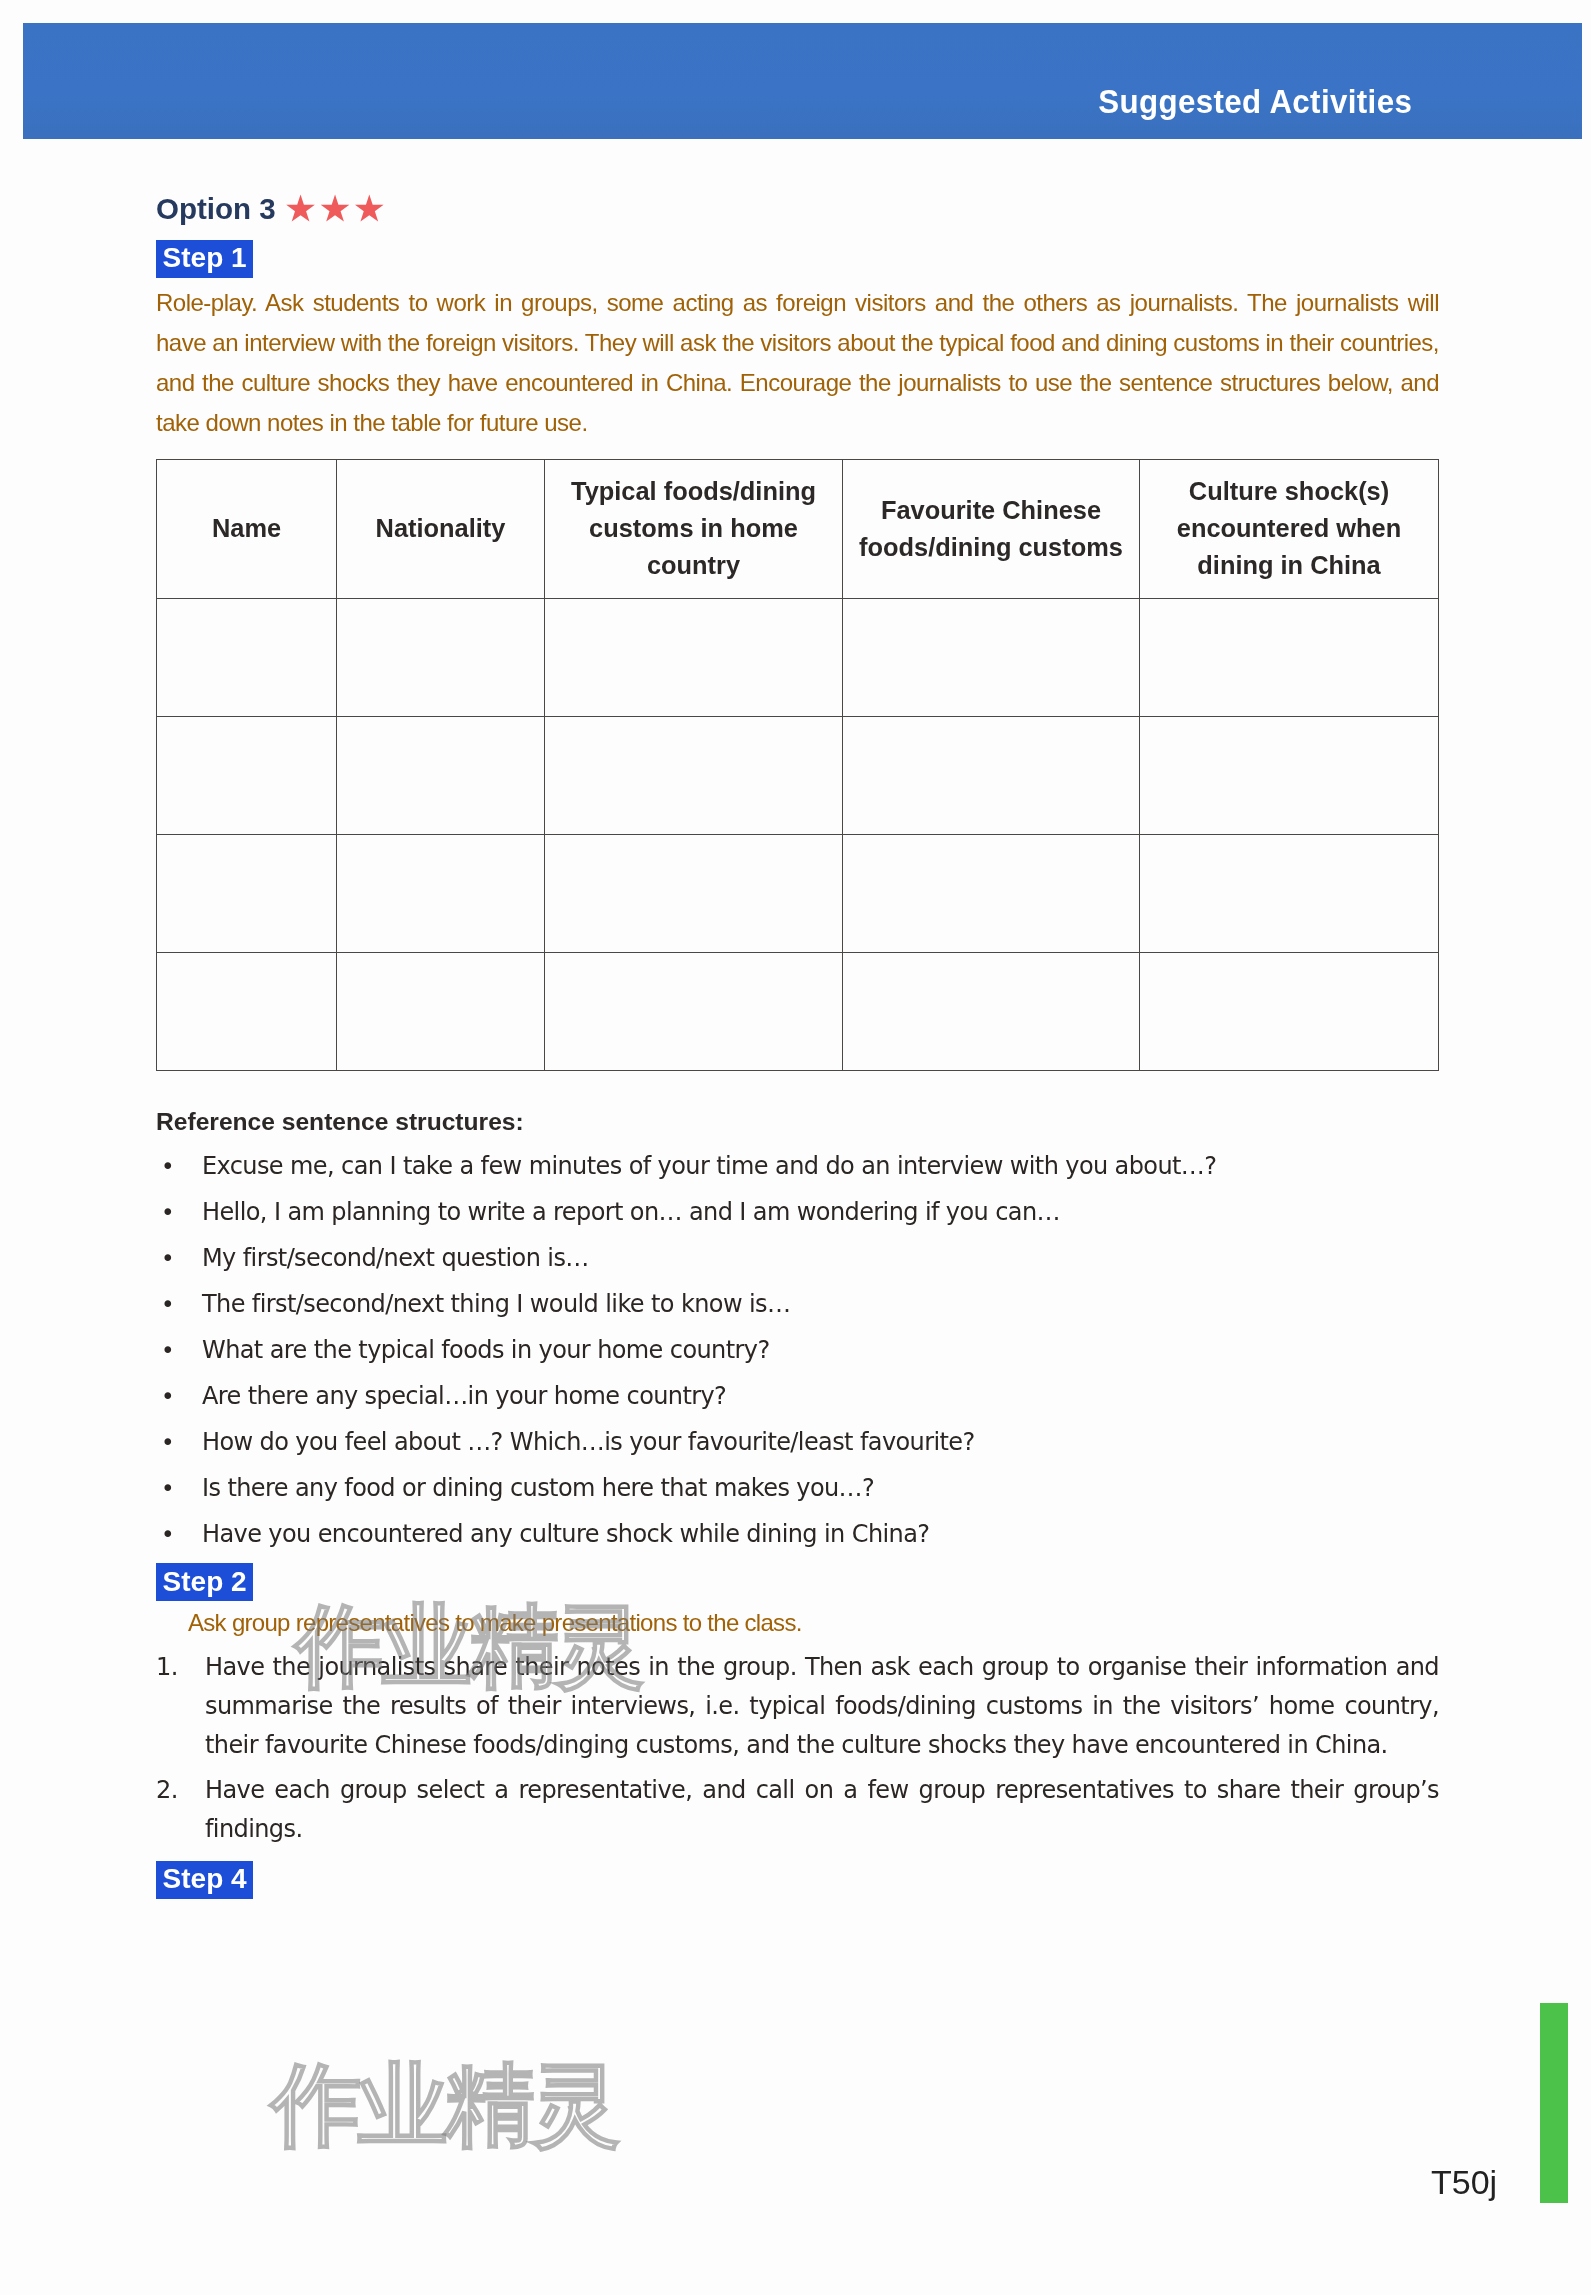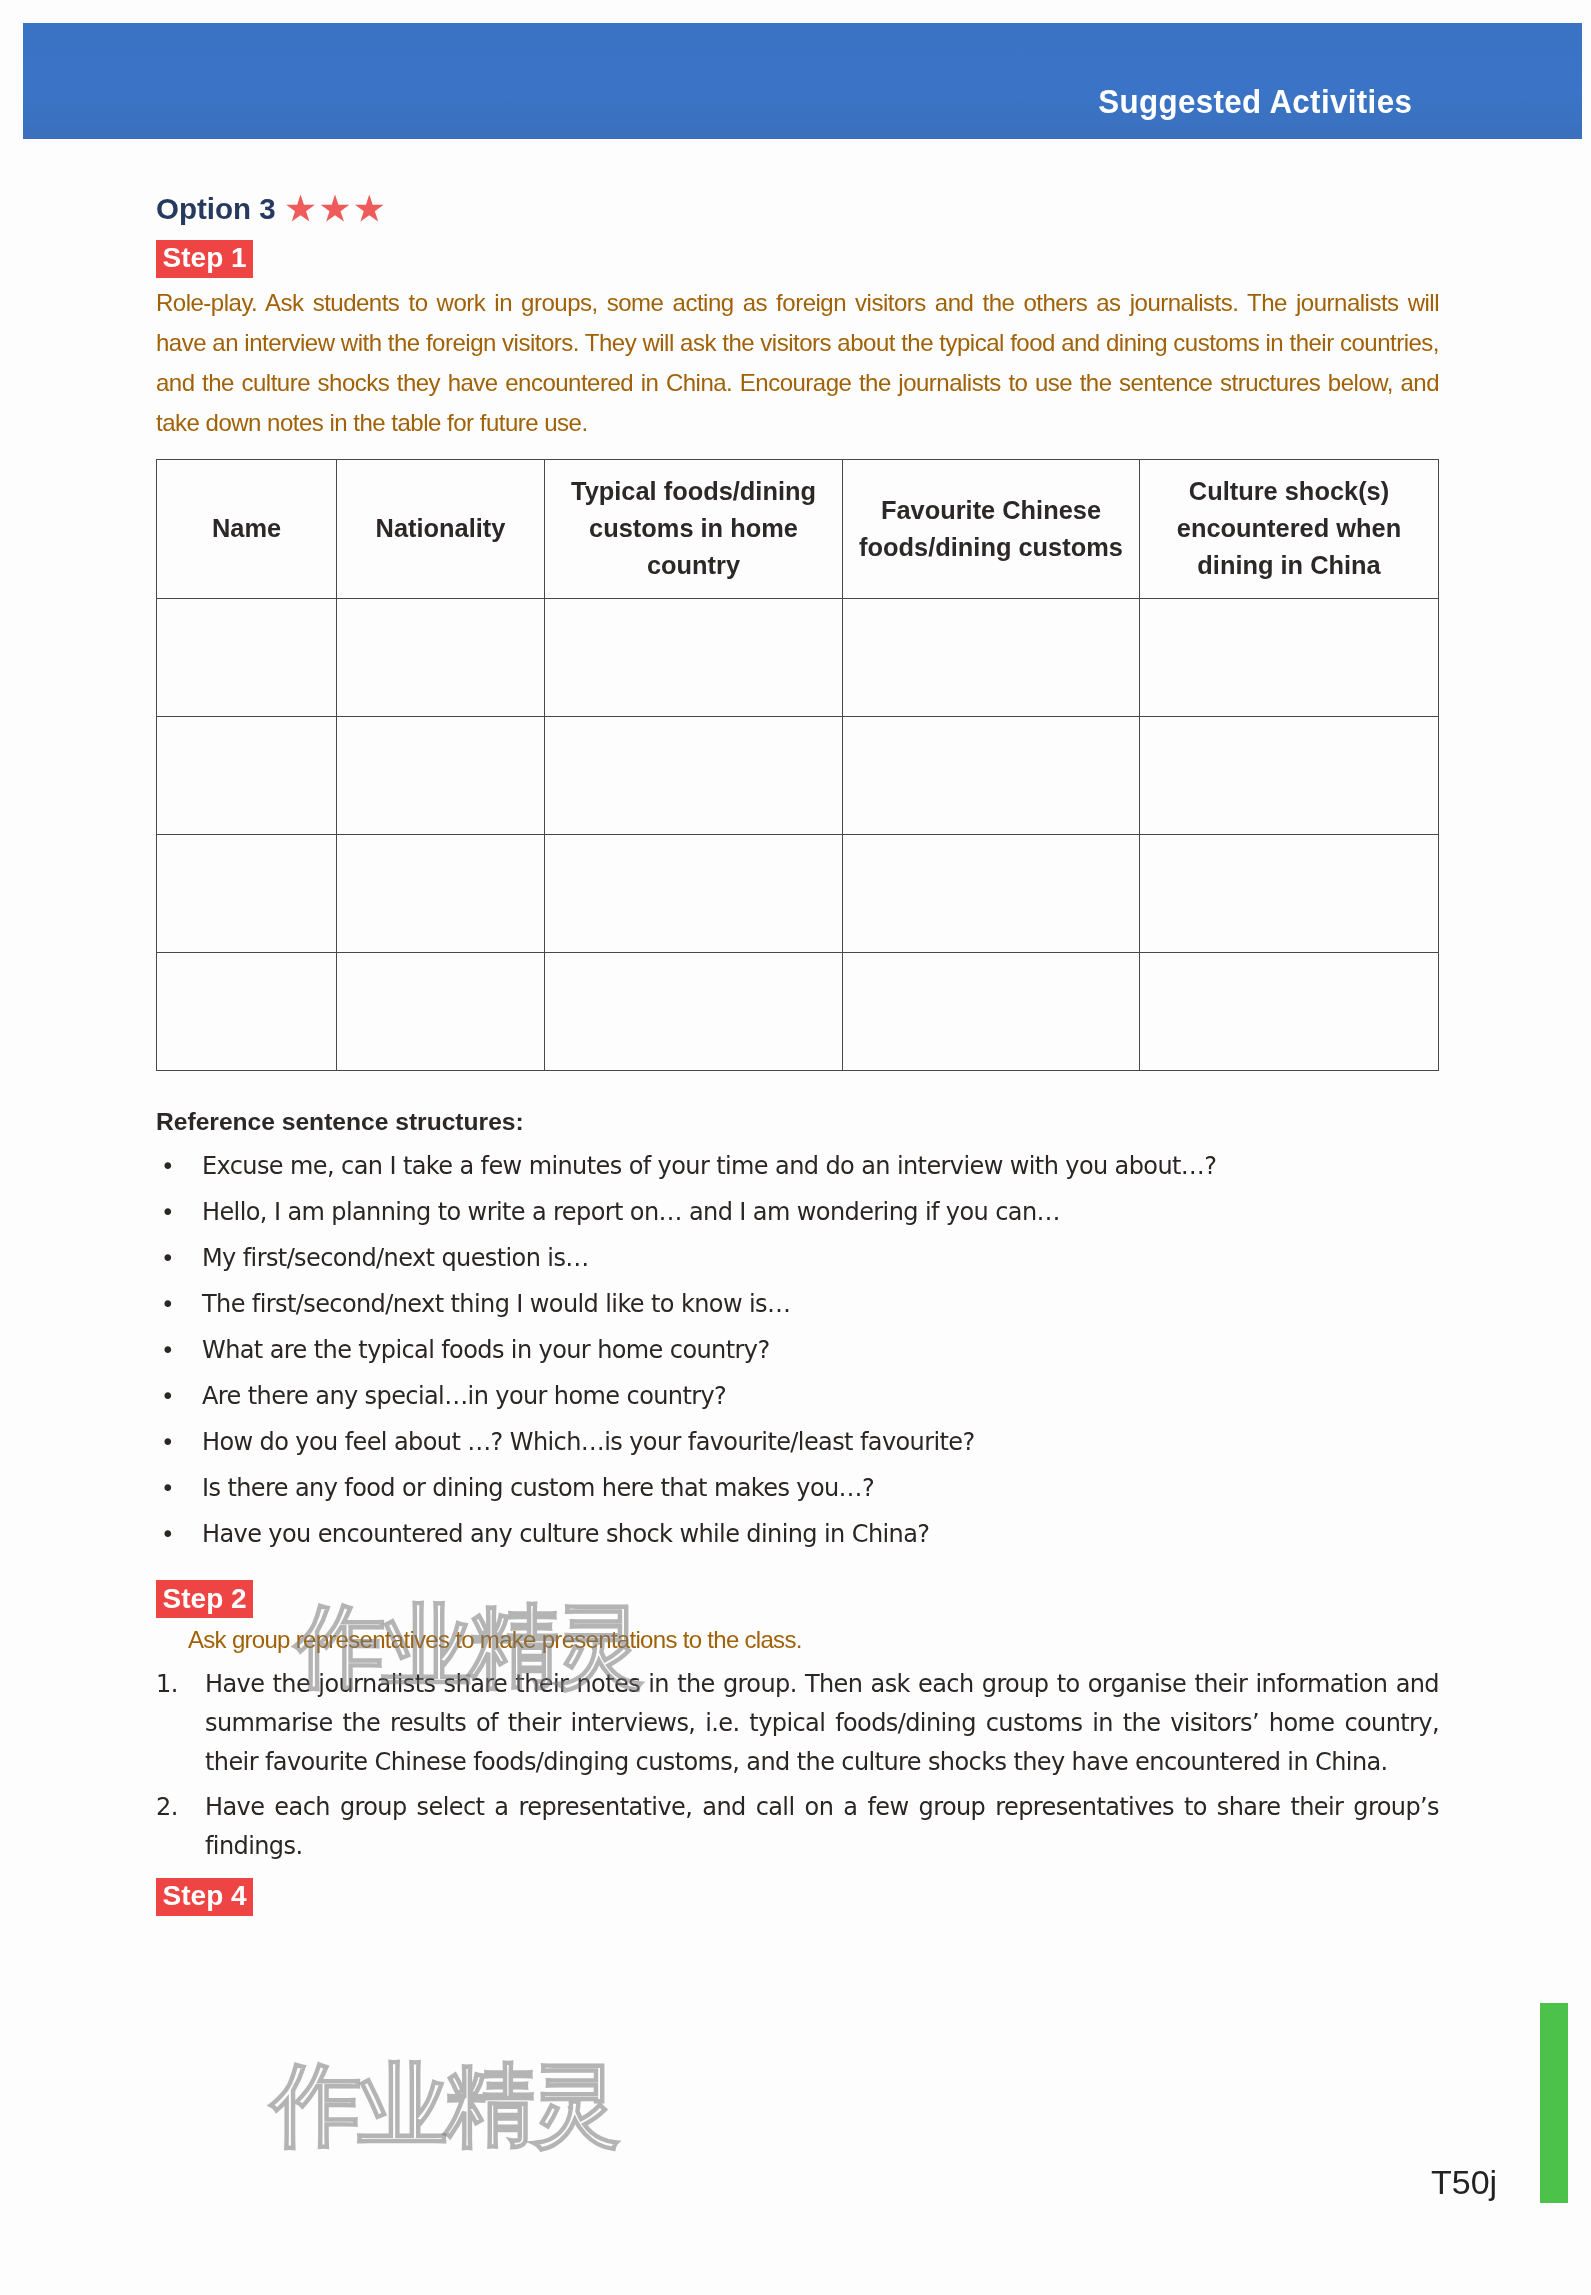--- a/index.html
+++ b/index.html
@@ -20,21 +20,21 @@
     transform: scaleX(0.92); transform-origin: right center;
   }
   .content { position: absolute; left: 156px; top: 187px; width: 1283px; }
   .option-title {
     font-family: "Liberation Sans", sans-serif; font-size: 29.5px; font-weight: bold;
     color: #253a5e; display: flex; align-items: center; gap: 10px; height: 43px;
   }
   .stars { display: flex; gap: 4.9px; }
   .star { color: #ef5a5a; font-size: 33px; line-height: 1; }
   .step-badge {
-    display: inline-block; background: #ef4444; color: #ffffff;
+    display: inline-block; background: #1d4ed8; color: #ffffff;
     font-family: "Liberation Sans", sans-serif; font-weight: bold;
     font-size: 28px; padding: 1.6px 6.6px 3.3px 6.6px; line-height: 33px;
   }
   .para {
     font-family: Liberation Sans, sans-serif; font-size: 24px; line-height: 40px;
     text-align: justify; color: #a16207; letter-spacing: -0.5px;
   }
   table.notes {
     border-collapse: collapse; width: 1283px; margin-top: 16.4px;
     table-layout: fixed;
@@ -152,21 +152,21 @@
     <li><span class="bullet">•</span><span>Hello, I am planning to write a report on… and I am wondering if you can…</span></li>
     <li><span class="bullet">•</span><span>My first/second/next question is…</span></li>
     <li><span class="bullet">•</span><span>The first/second/next thing I would like to know is…</span></li>
     <li><span class="bullet">•</span><span>What are the typical foods in your home country?</span></li>
     <li><span class="bullet">•</span><span>Are there any special…in your home country?</span></li>
     <li><span class="bullet">•</span><span>How do you feel about …? Which…is your favourite/least favourite?</span></li>
     <li><span class="bullet">•</span><span>Is there any food or dining custom here that makes you…?</span></li>
     <li><span class="bullet">•</span><span>Have you encountered any culture shock while dining in China?</span></li>
   </ul>
 
-  <div style="margin-top:23px;"><span class="step-badge">Step 2</span></div>
+  <div style="margin-top:6px;"><span class="step-badge">Step 2</span></div>
   <div class="para" style="margin-top:1.6px; letter-spacing:-0.7px;margin-left:32px;">Ask group representatives to make presentations to the class.</div>
   <ol class="steps">
     <li><span class="num">1.</span><span>Have the journalists share their notes in the group. Then ask each group to organise their information and summarise the results of their interviews, i.e. typical foods/dining customs in the visitors’ home country, their favourite Chinese foods/dinging customs, and the culture shocks they have encountered in China.</span></li>
     <li><span class="num">2.</span><span>Have each group select a representative, and call on a few group representatives to share their group’s findings.</span></li>
   </ol>
 
   <div style="margin-top:11.5px;"><span class="step-badge">Step 4</span></div>
 </div>
 
 <div class="watermark" style="left:295px; top:1586px;">作业精灵</div>

